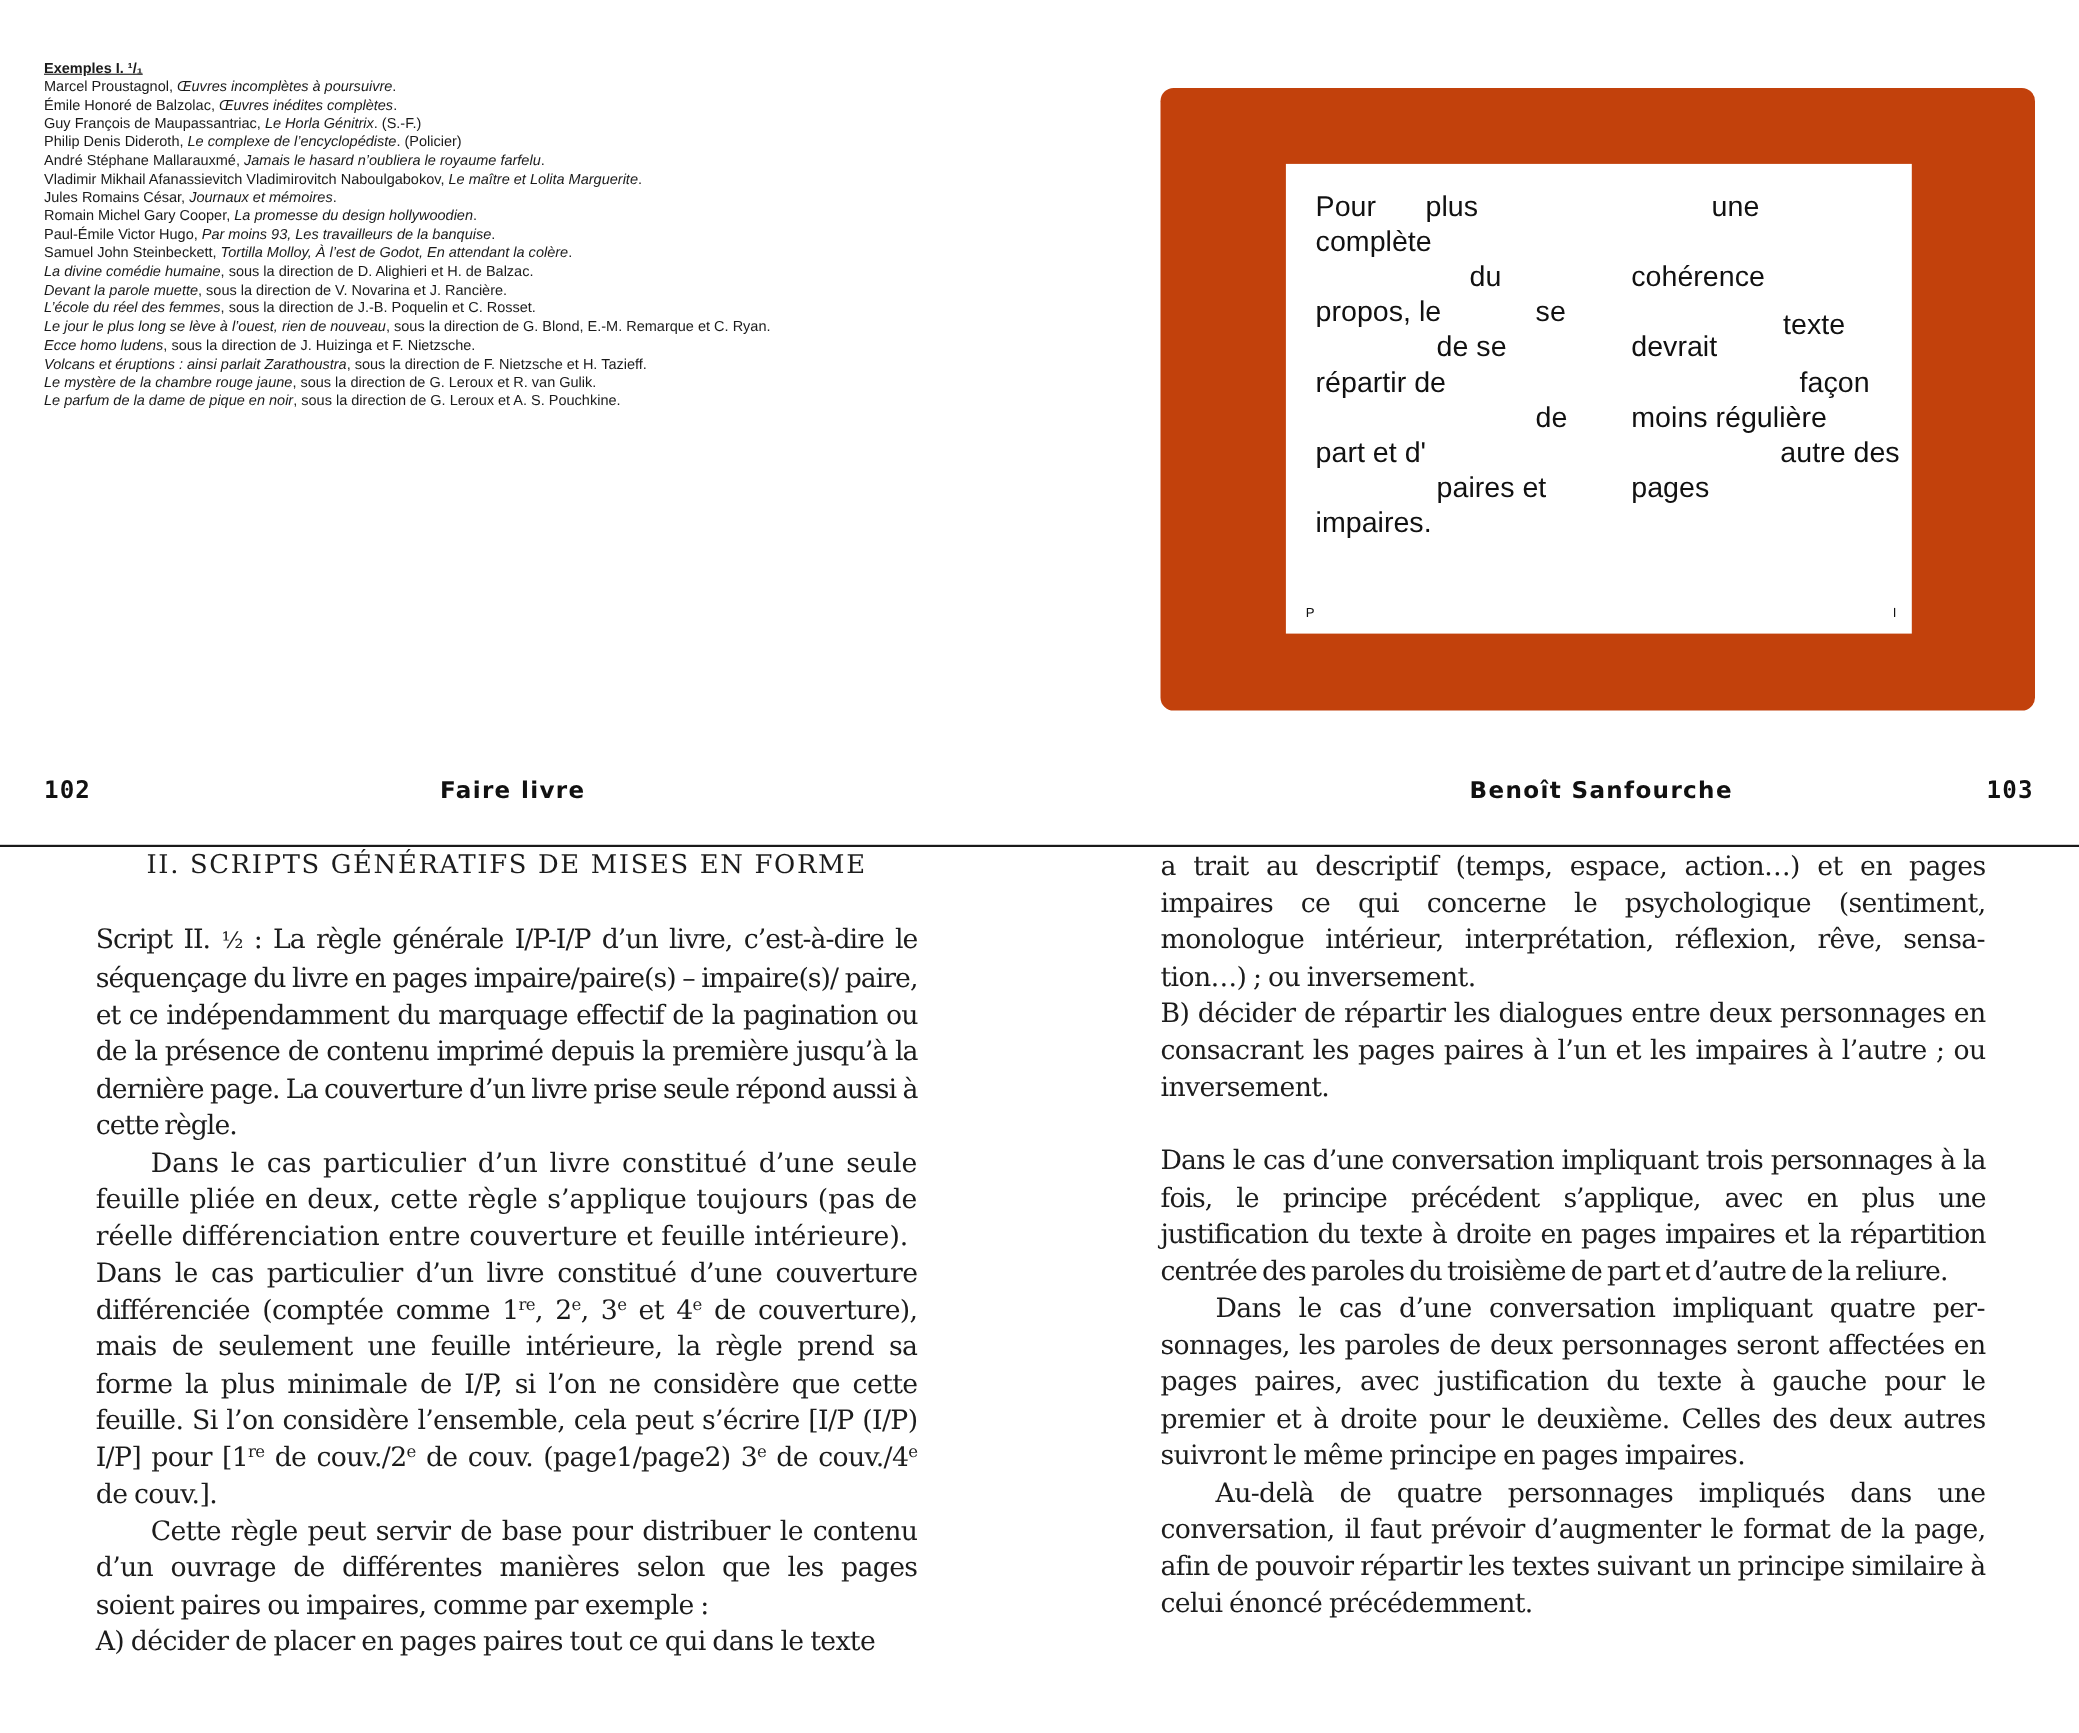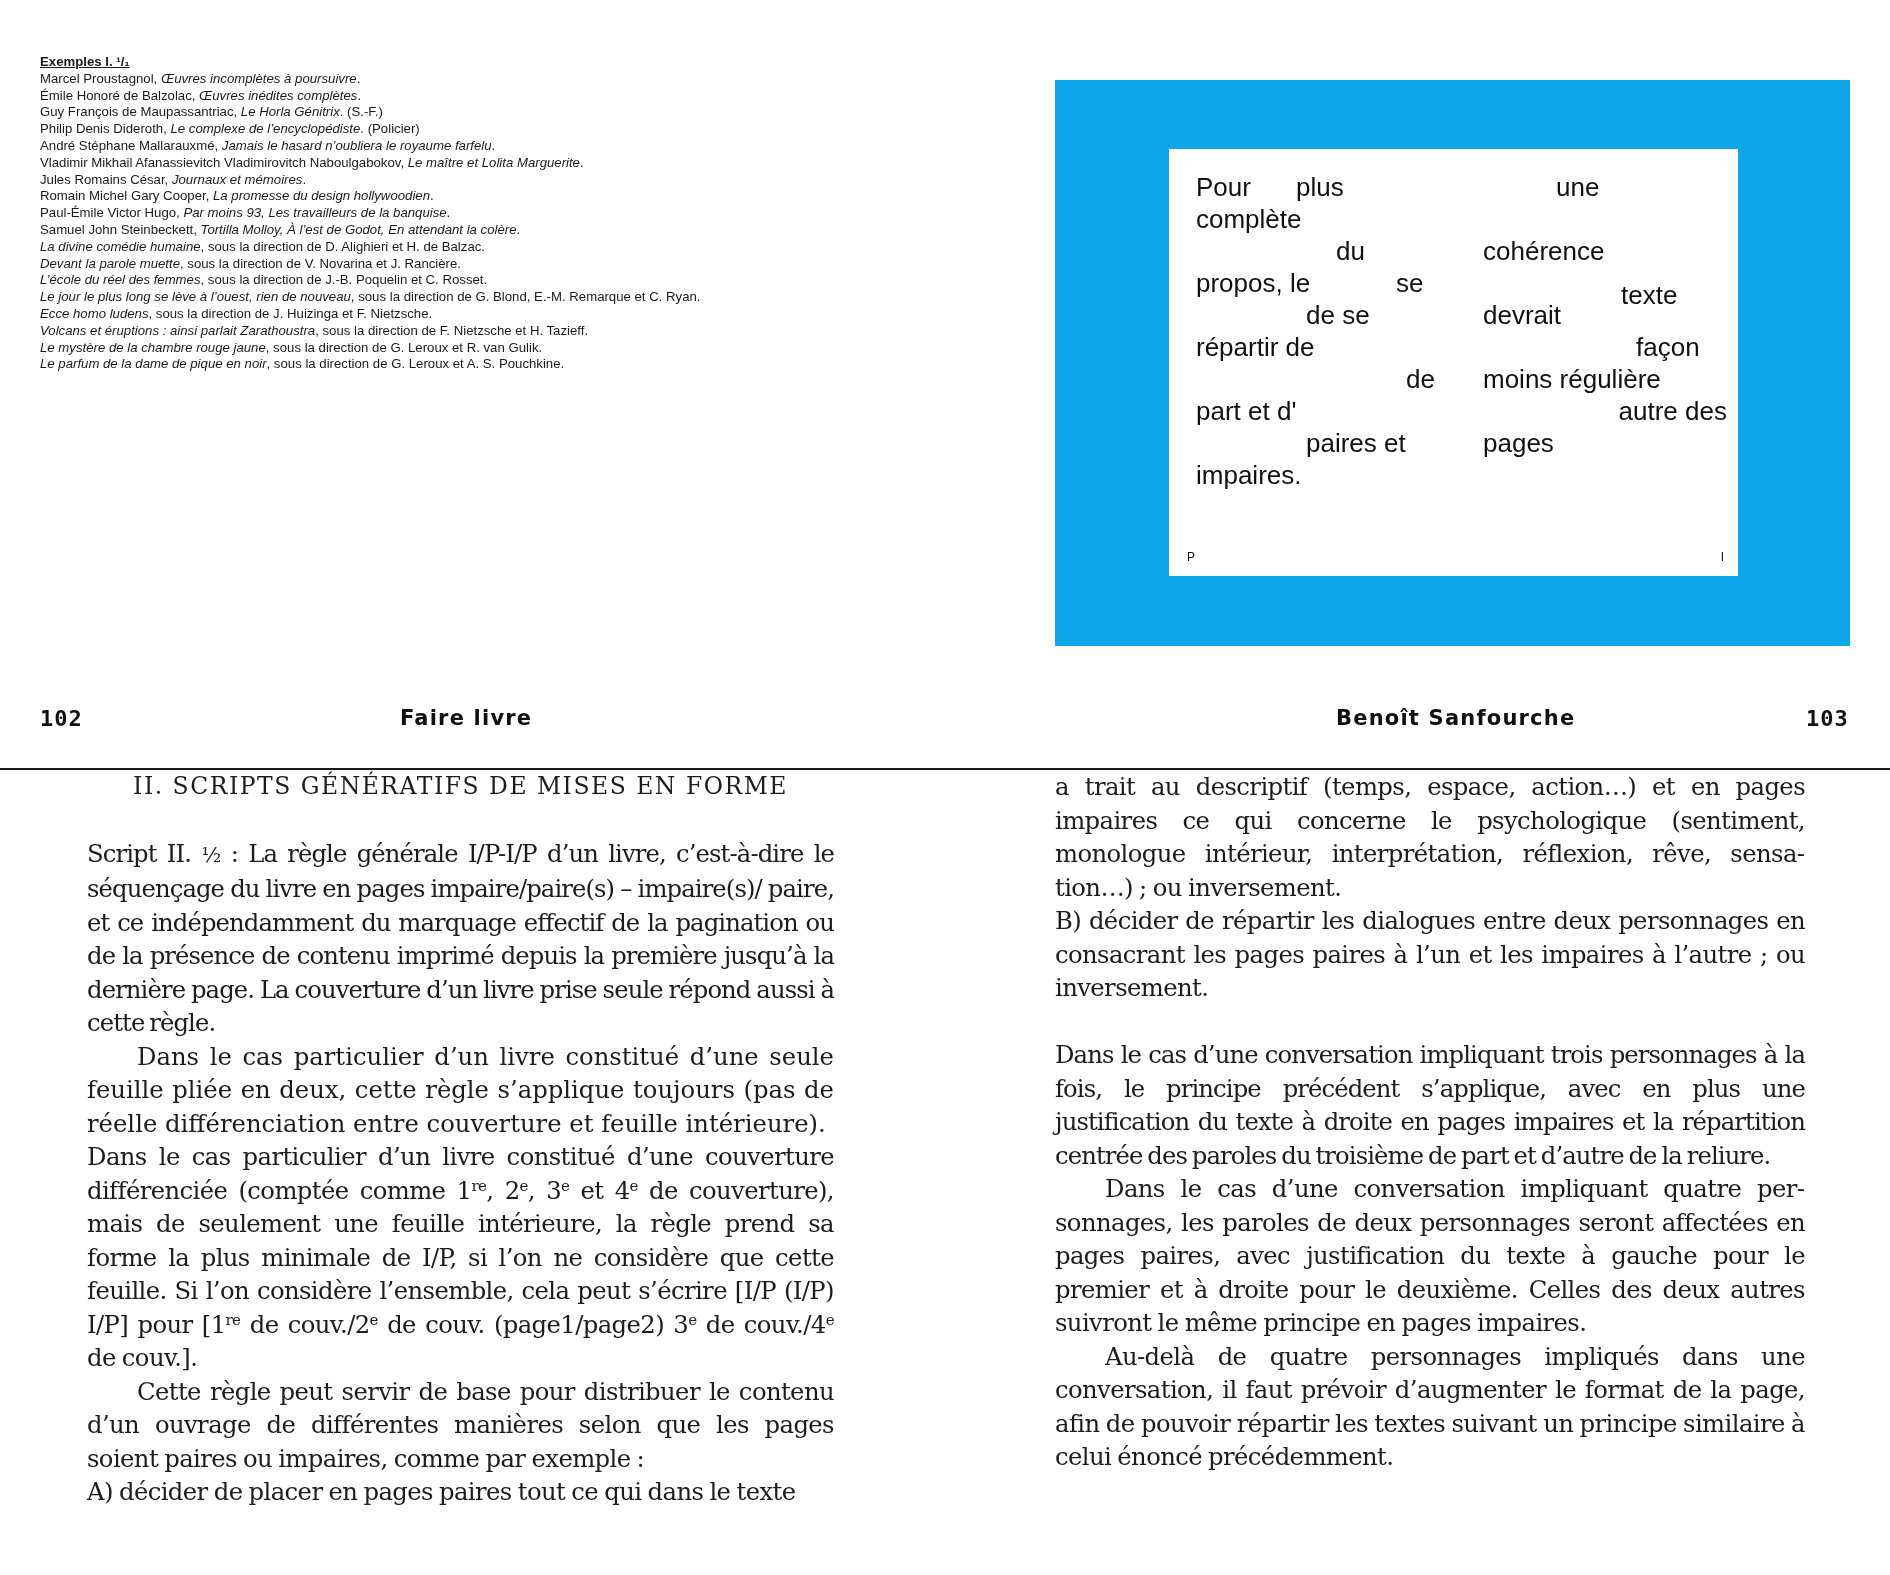--- a/index.html
+++ b/index.html
@@ -6,21 +6,21 @@
   body { width:1890px; height:1575px; position:relative; overflow:hidden; color:#1c1c1c; }
 
   
   .examples { position:absolute; left:40px; top:54px; width:800px;
     font-family:"Liberation Sans", sans-serif; font-size:13.2px; line-height:16.8px; color:#1a1a1a; }
   .examples .ex-title { font-weight:bold;text-decoration:underline; }
   .examples .ex-line { white-space:nowrap; }
   .examples i { font-style:italic; }
 
   
-  .frame { position:absolute; left:1055px; top:80px; width:795px; height:566px; background:#0ea5e9; }
+  .frame { position:absolute; left:1055px; top:80px; width:795px; height:566px; background:#c2410c;border-radius:12px; }
   .mini-page { position:absolute; left:114px; top:69px; width:569px; height:427px; background:#fff; }
   .mini-text { position:absolute; left:27px; top:22px; width:520px;
     font-family:"Liberation Sans", sans-serif; font-size:26px; line-height:32px; color:#111; }
   .mini-line { position:relative; height:32px; white-space:nowrap; }
   .mini-word { position:absolute; top:0; }
   .mini-folio { position:absolute; bottom:12px; font-family:"Liberation Sans", sans-serif; font-size:12px; color:#111; }
   .mini-folio.left { left:18px; }
   .mini-folio.right { right:14px; }
 
   
@@ -99,21 +99,21 @@
         </div>
         <div class="mini-line">
           <span class="mini-word" style="left: 110px;">de se</span>
           <span class="mini-word" style="left: 287px;">devrait</span>
         </div>
         <div class="mini-line">
           <span class="mini-word" style="left: 0px;">répartir de</span>
           <span class="mini-word" style="left: 440px;">façon</span>
         </div>
         <div class="mini-line">
-          <span class="mini-word" style="left: 200px; margin-left: 10px;">de</span>
+          <span class="mini-word" style="left: 200px;">de</span>
           <span class="mini-word" style="left: 287px;">moins régulière</span>
         </div>
         <div class="mini-line">
           <span class="mini-word" style="left: 0px;">part et d'</span>
           <span class="mini-word" style="left: 422.5px;">autre des</span>
         </div>
         <div class="mini-line">
           <span class="mini-word" style="left: 110px;">paires et</span>
           <span class="mini-word" style="left: 287px;">pages</span>
         </div>

